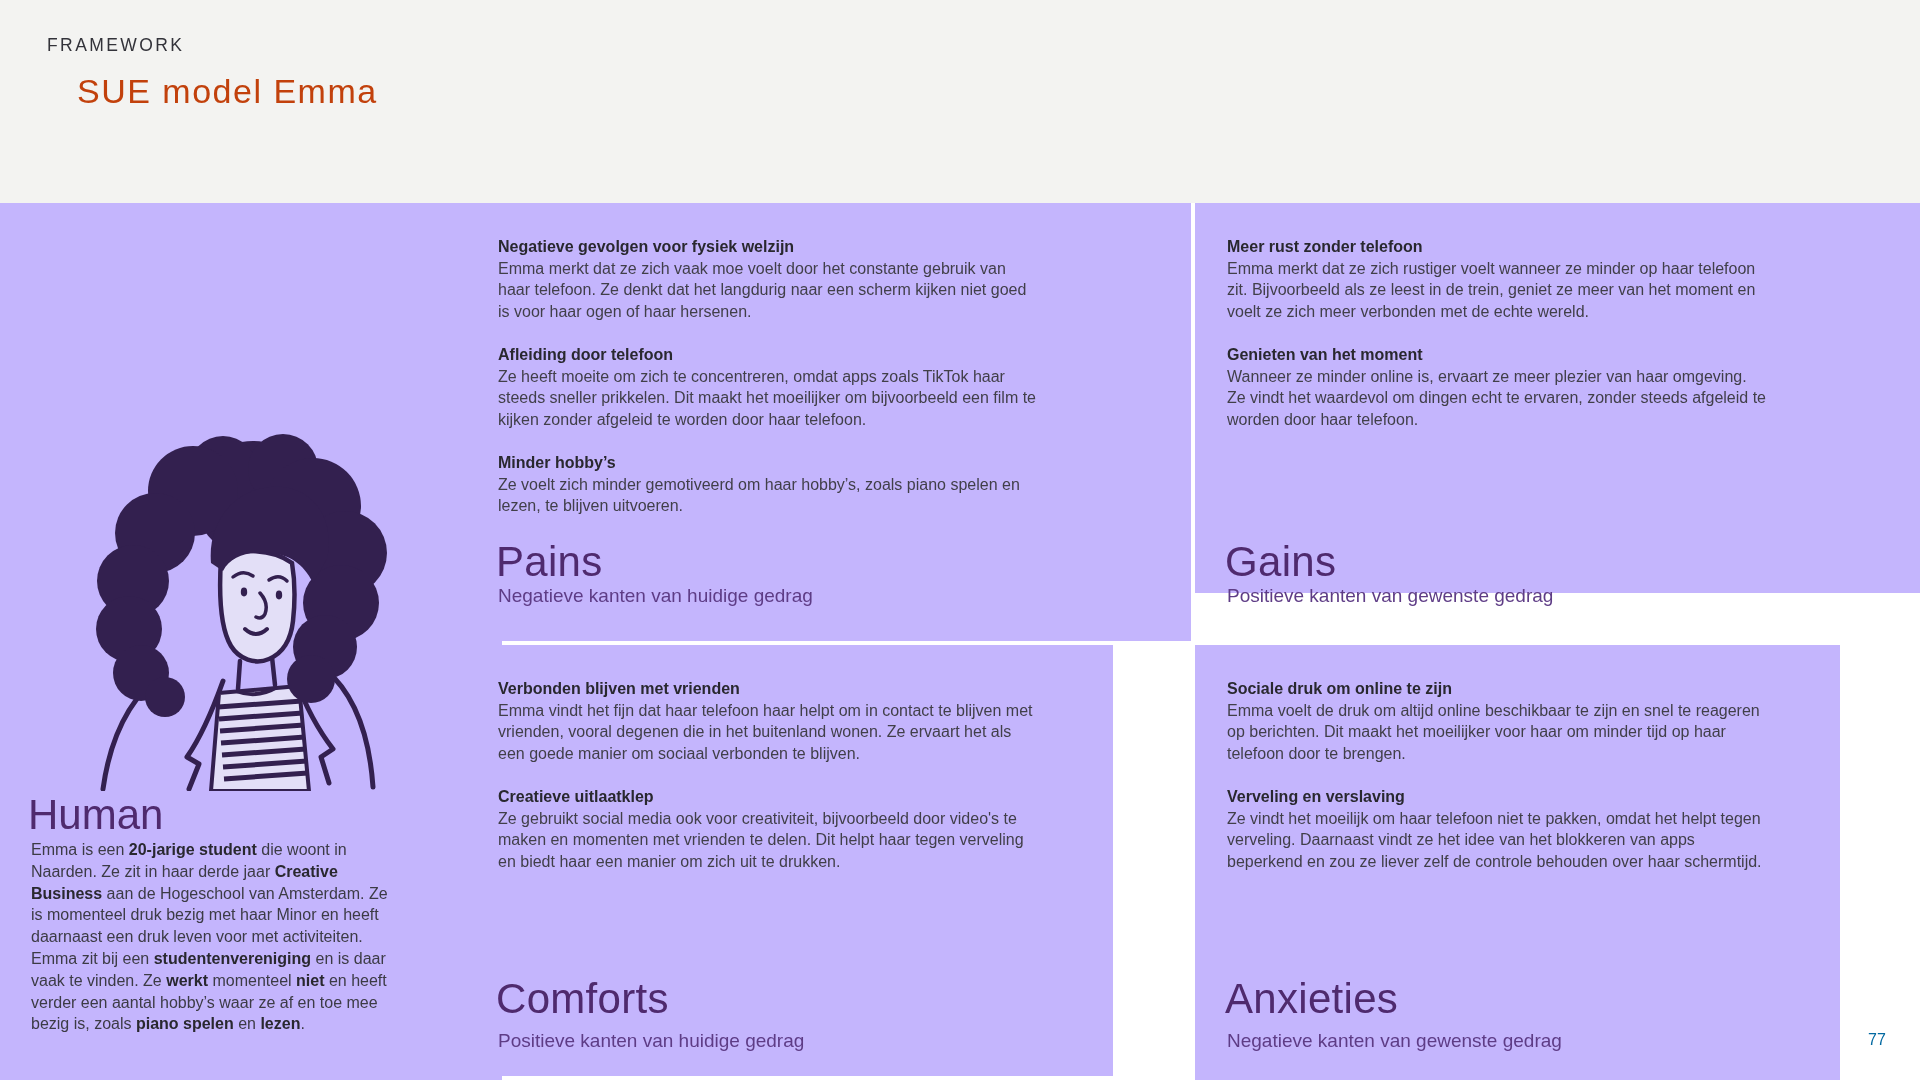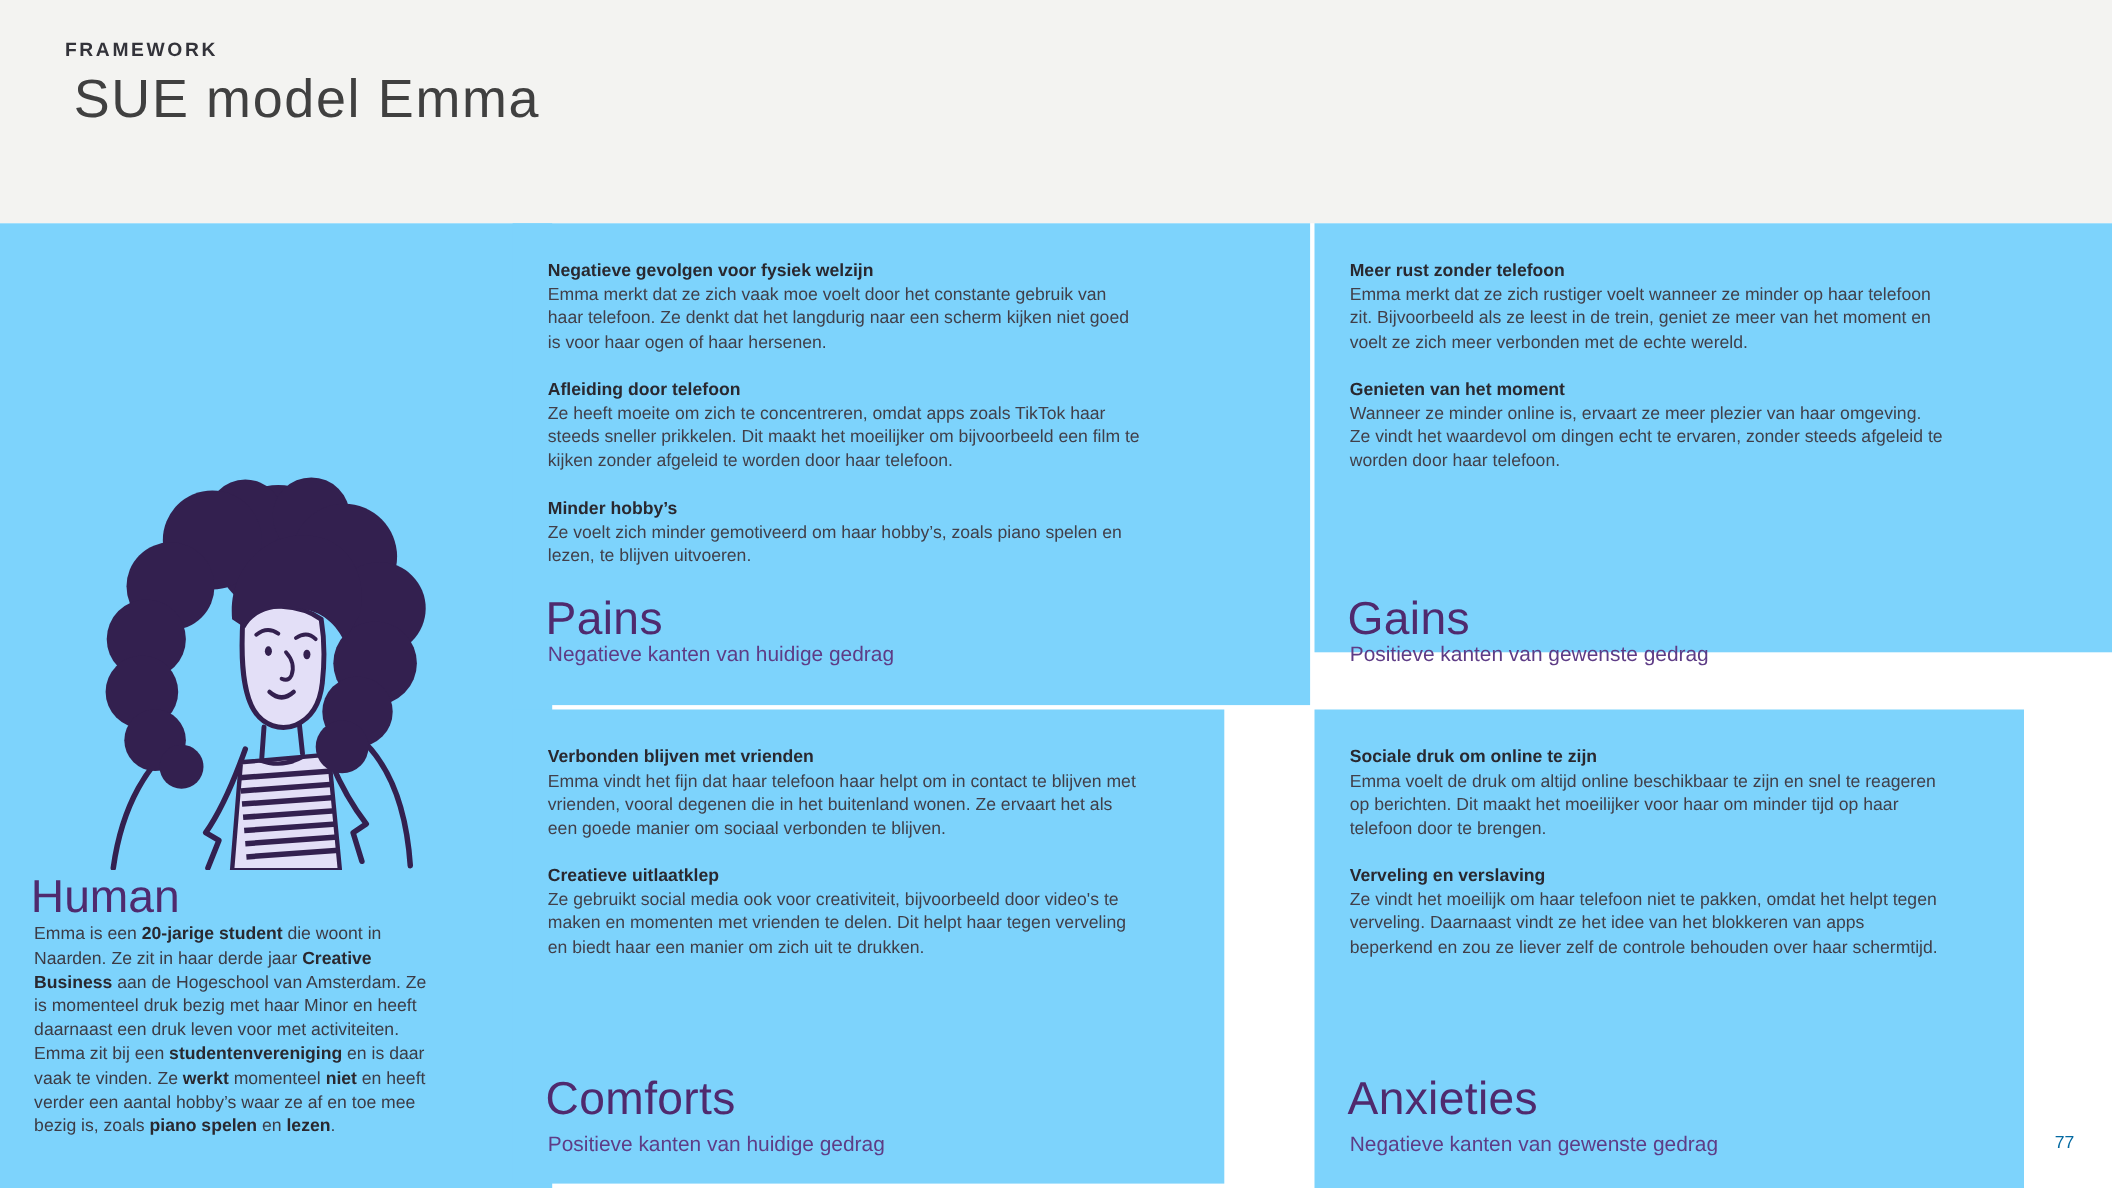--- a/index.html
+++ b/index.html
@@ -5,27 +5,27 @@
   html,body{margin:0;padding:0;}
   body{
     width:1920px;height:1080px;background:#ffffff;
     font-family:"Liberation Sans", sans-serif;
     -webkit-font-smoothing:antialiased;
   }
   .slide{position:relative;width:1920px;height:1080px;background:#ffffff;overflow:hidden;}
 
   
   .header{position:absolute;left:0;top:0;width:1920px;height:203px;background:#f3f3f1;}
-  .eyebrow{position:absolute;left:59px;top:35px;font-size:17.5px;font-weight:700;
+  .eyebrow{position:absolute;left:47px;top:35px;font-size:17.5px;font-weight:400;
            letter-spacing:2.4px;color:#33333a;}
-  .title{position:absolute;left:61px;top:56px;margin:6px;font-size:49px;font-weight:300;
-         letter-spacing:1.5px;color:#404040;white-space:nowrap;}
+  .title{position:absolute;left:61px;top:56px;margin:16px;font-size:34px;font-weight:300;
+         letter-spacing:1.5px;color:#c2410c;white-space:nowrap;}
 
   
-  .panel{position:absolute;background:#7dd3fc;}
+  .panel{position:absolute;background:#c4b5fd;}
   .left-panel{left:0;top:203px;width:502px;height:877px;}
   .q-mid-top{left:466px;top:203px;width:725px;height:438px;}
   .q-mid-bottom{left:466px;top:645px;width:647px;height:431px;}
   .q-right-top{left:1195px;top:203px;width:725px;height:390px;}
   .q-right-bottom{left:1195px;top:645px;width:645px;height:435px;}
 
   
   .items{position:absolute;left:32px;top:33px;width:540px;}
   .item{margin:0 0 22px 0;}
   .item-title{font-size:16px;font-weight:700;color:#29282f;line-height:21.5px;}

